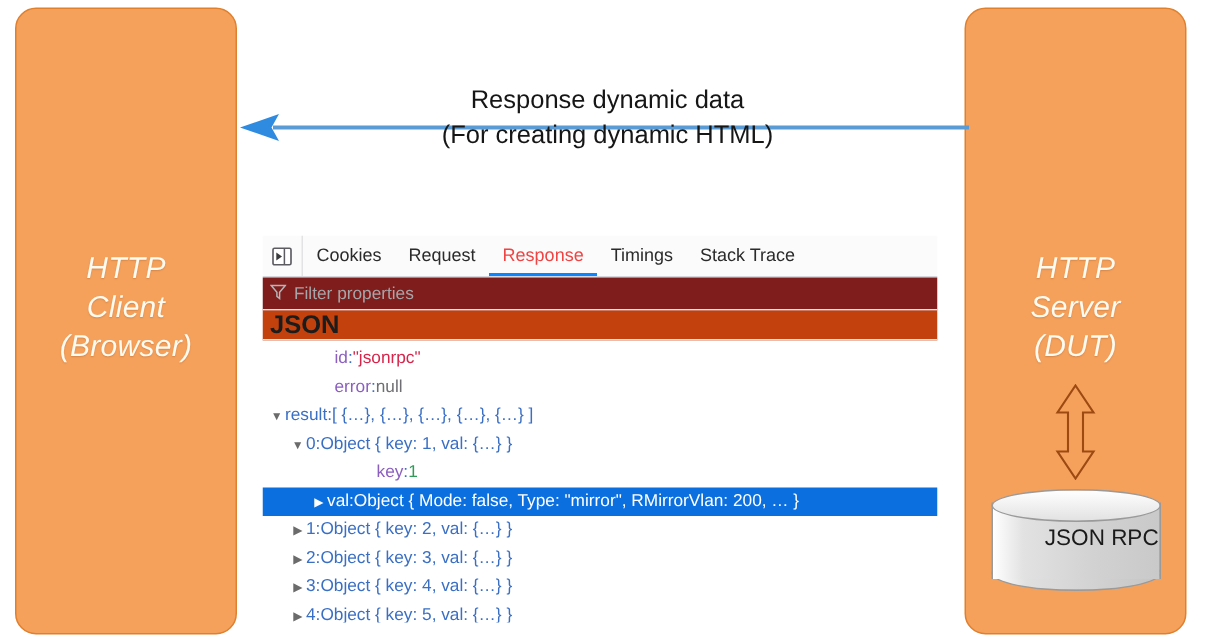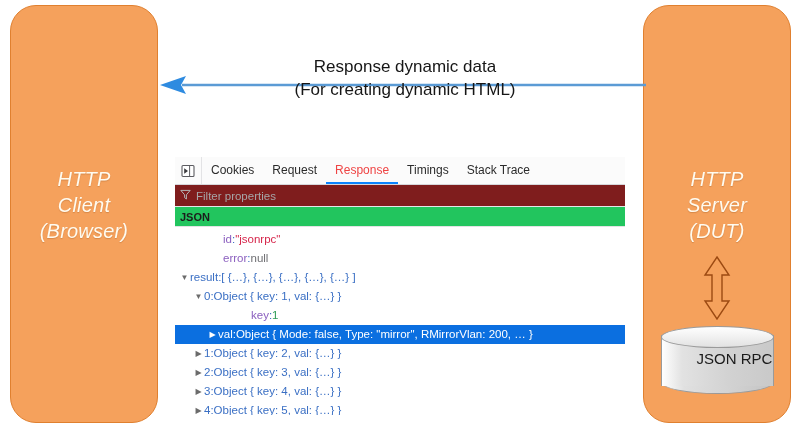--- a/index.html
+++ b/index.html
@@ -13,21 +13,21 @@
     position: relative;
     overflow: hidden;
     font-family: "Liberation Sans", sans-serif;
   }
 
   
   .endpoint-box {
     position: absolute;
     background: #F5A15C;
     border: 1.5px solid #E0802F;
-    border-radius: 26px;
+    border-radius: 14px;
     box-sizing: border-box;
   }
   #client-box {
     left: 10px;
     top: 5px;
     width: 148px;
     height: 418px;
   }
   #server-box {
     left: 643px;
@@ -179,24 +179,24 @@
   #filter-placeholder {
     margin-left: 5px;
     font-size: 11.5px;
     color: #a6a6a8;
   }
   #json-header {
     height: 19px;
     display: flex;
     align-items: center;
     padding-left: 5px;
-    font-size: 11px;
+    font-size: 17px;
     font-weight: bold;
     color: #1c1c1c;
-    background: #22c55e;
+    background: #c2410c;
     border-bottom: 1px solid #e2e2e4;
   }
   #json-tree {
     padding-top: 3px;
   }
   .json-row {
     height: 19px;
     line-height: 19px;
     display: flex;
     align-items: center;

